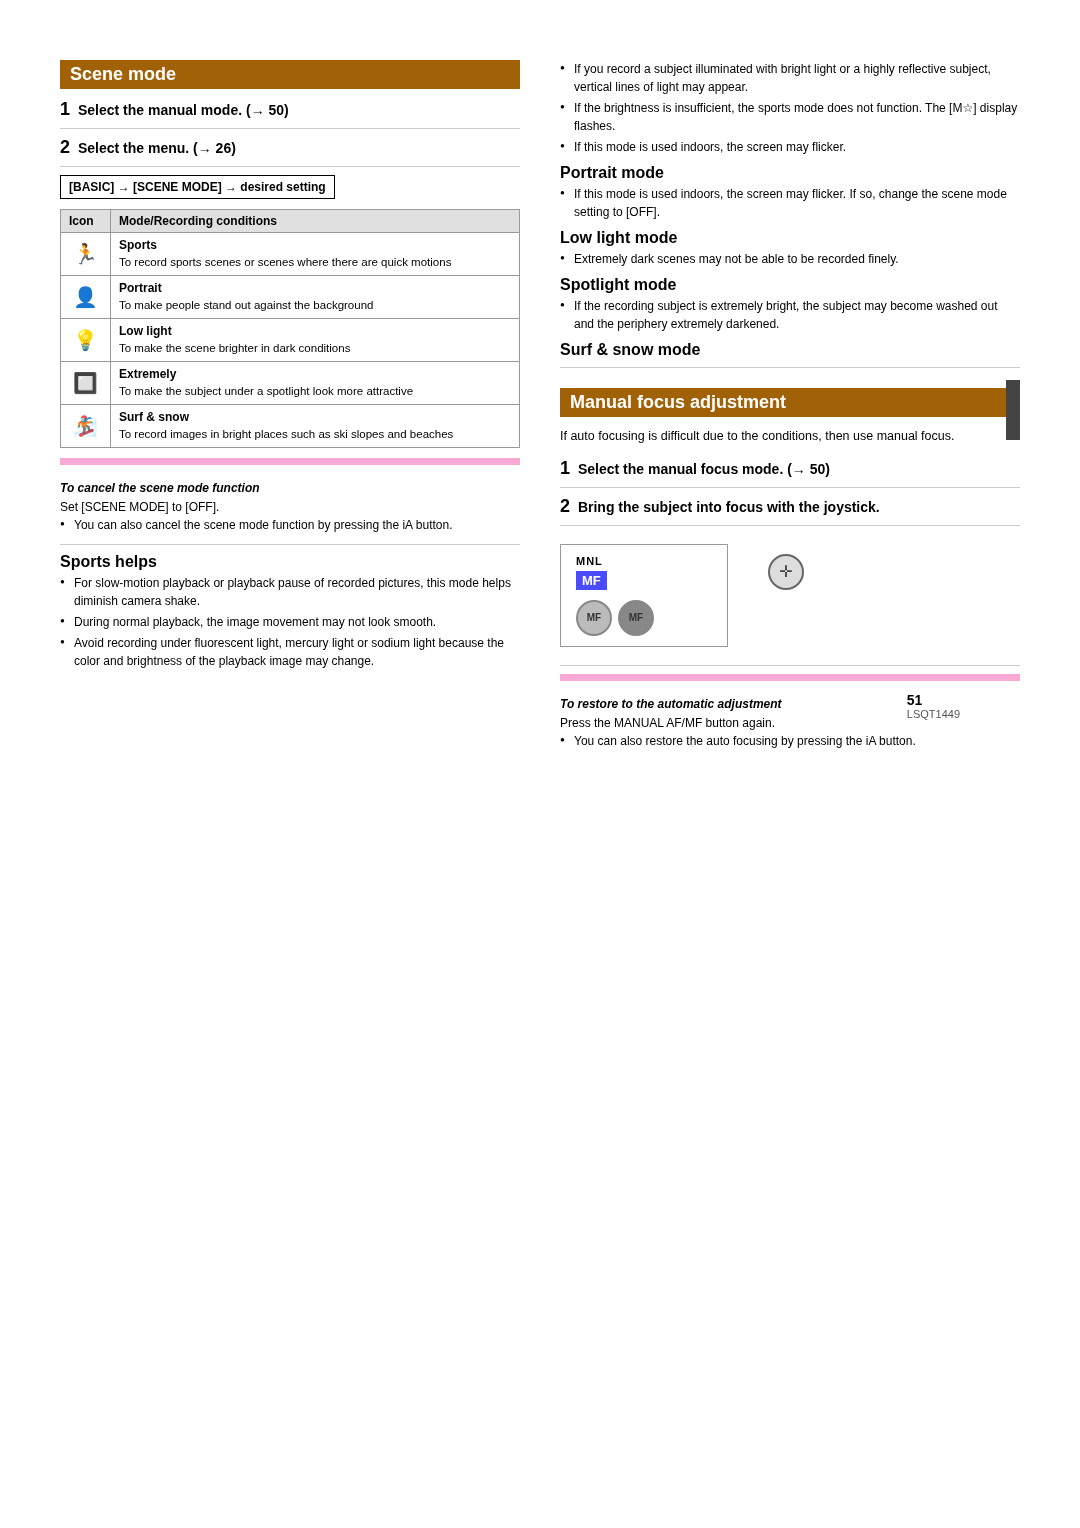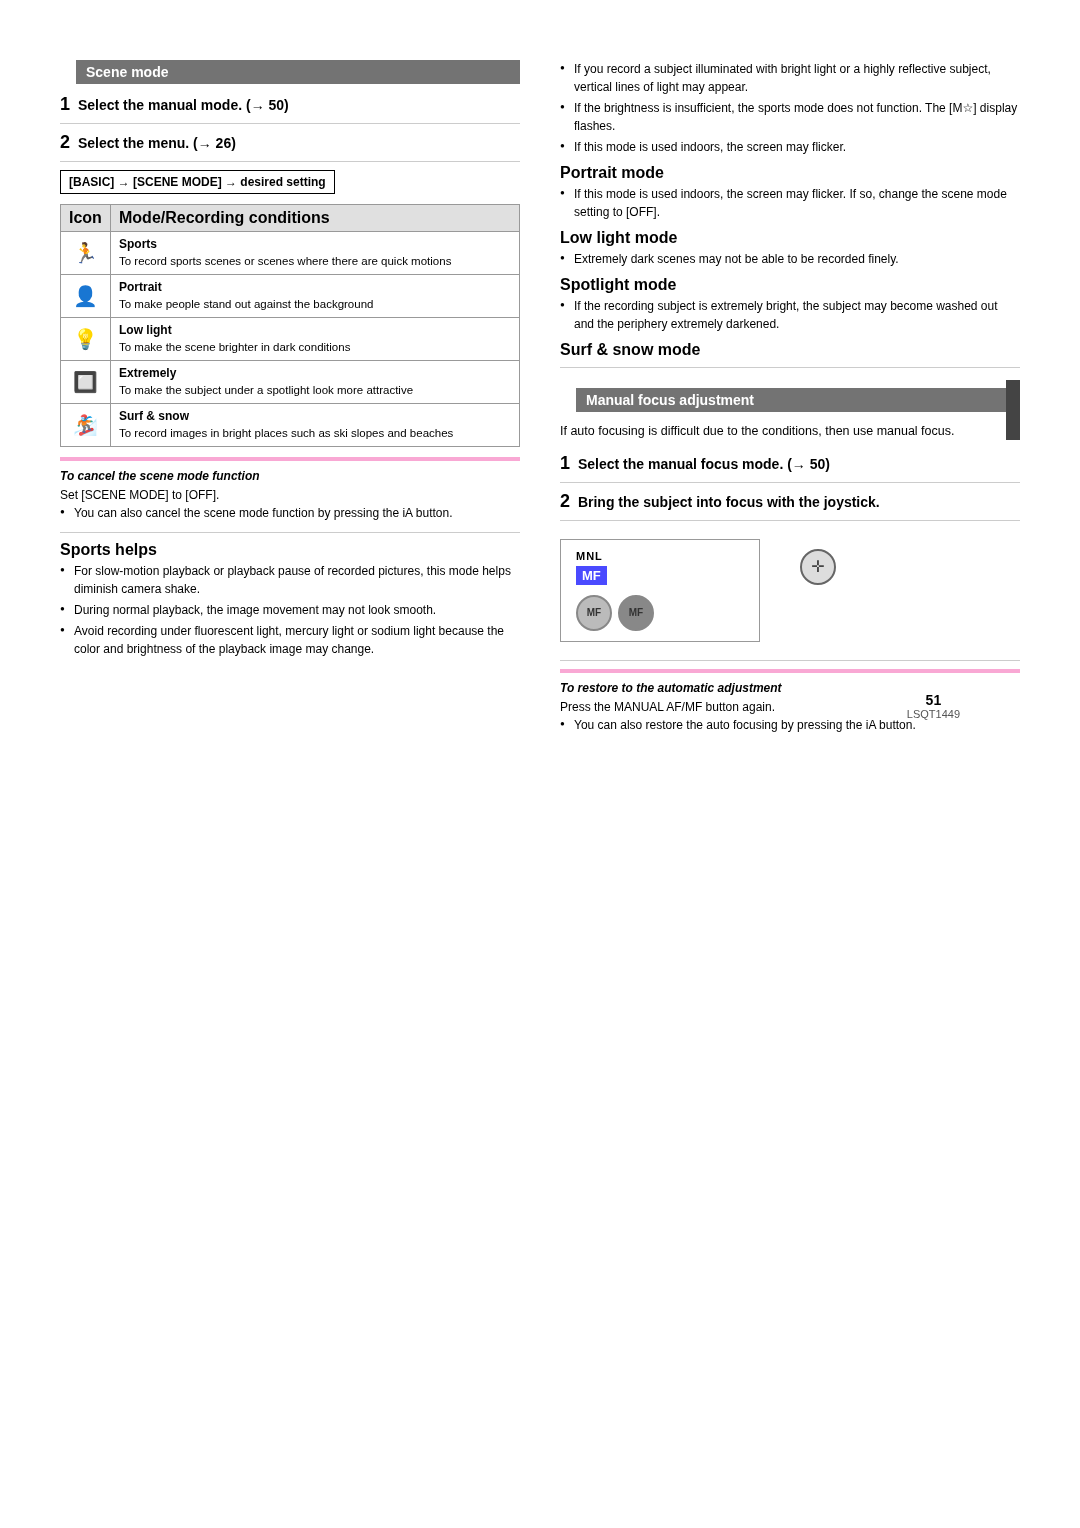--- a/index.html
+++ b/index.html
@@ -19,27 +19,26 @@
     .left-col {
       width: 460px;
       flex-shrink: 0;
     }
     .right-col {
       flex: 1;
     }
 
     
     .section-title {
-      background: #737373;
+      background: #a16207;
       color: #fff;
-      font-size: 14px;
+      font-size: 18px;
       font-weight: bold;
       padding: 4px 10px;
       margin-bottom: 10px;
-      margin-left: 16px;
     }
 
     .section-intro {
       font-size: 12.5px;
       line-height: 1.5;
       margin-bottom: 12px;
     }
 
     
     .step {
@@ -73,21 +72,21 @@
       border-collapse: collapse;
       margin-bottom: 10px;
       font-size: 12px;
     }
     .mode-table th {
       background: #e0e0e0;
       border: 1px solid #999;
       padding: 4px 8px;
       text-align: left;
       font-weight: bold;
-      font-size: 16px;
+      font-size: 12px;
     }
     .mode-table td {
       border: 1px solid #999;
       padding: 5px 8px;
       vertical-align: top;
     }
     .mode-table td.icon-cell {
       width: 50px;
       text-align: center;
       vertical-align: middle;
@@ -98,22 +97,22 @@
       display: block;
       margin-bottom: 2px;
     }
     .mode-desc {
       font-size: 11.5px;
       line-height: 1.4;
     }
 
     
     .note-block {
-      border-top: 4px solid #f9a8d4;
-      padding-top: 8px;
+      border-top: 7px solid #f9a8d4;
+      padding-top: 16px;
       margin-top: 4px;
       margin-bottom: 10px;
     }
     .note-title {
       font-style: italic;
       font-weight: bold;
       font-size: 12px;
       margin-bottom: 3px;
     }
     .note-text {
@@ -157,21 +156,21 @@
       margin-top: 20px;
     }
 
     
     .mf-display-box {
       border: 1px solid #999;
       padding: 10px 15px;
       display: inline-block;
       margin: 10px 0 10px 0;
       position: relative;
-      width: 200px;
+      width: 168px;
     }
     .mf-mnl {
       font-size: 11px;
       font-weight: bold;
       letter-spacing: 1px;
     }
     .mf-indicator {
       background: #4a4aff;
       color: #fff;
       font-weight: bold;
@@ -217,24 +216,24 @@
     }
     .mf-joystick::after {
       content: "✛";
       font-size: 16px;
       color: #444;
     }
 
     
     .page-footer {
       position: absolute;
-      bottom: 24px;
+      bottom: 40px;
       right: 60px;
       font-size: 12px;
-      text-align: center;
+      text-align: left;
     }
     .page-number {
       font-weight: bold;
       font-size: 14px;
     }
     .page-code {
       font-size: 11px;
       color: #555;
     }
 

